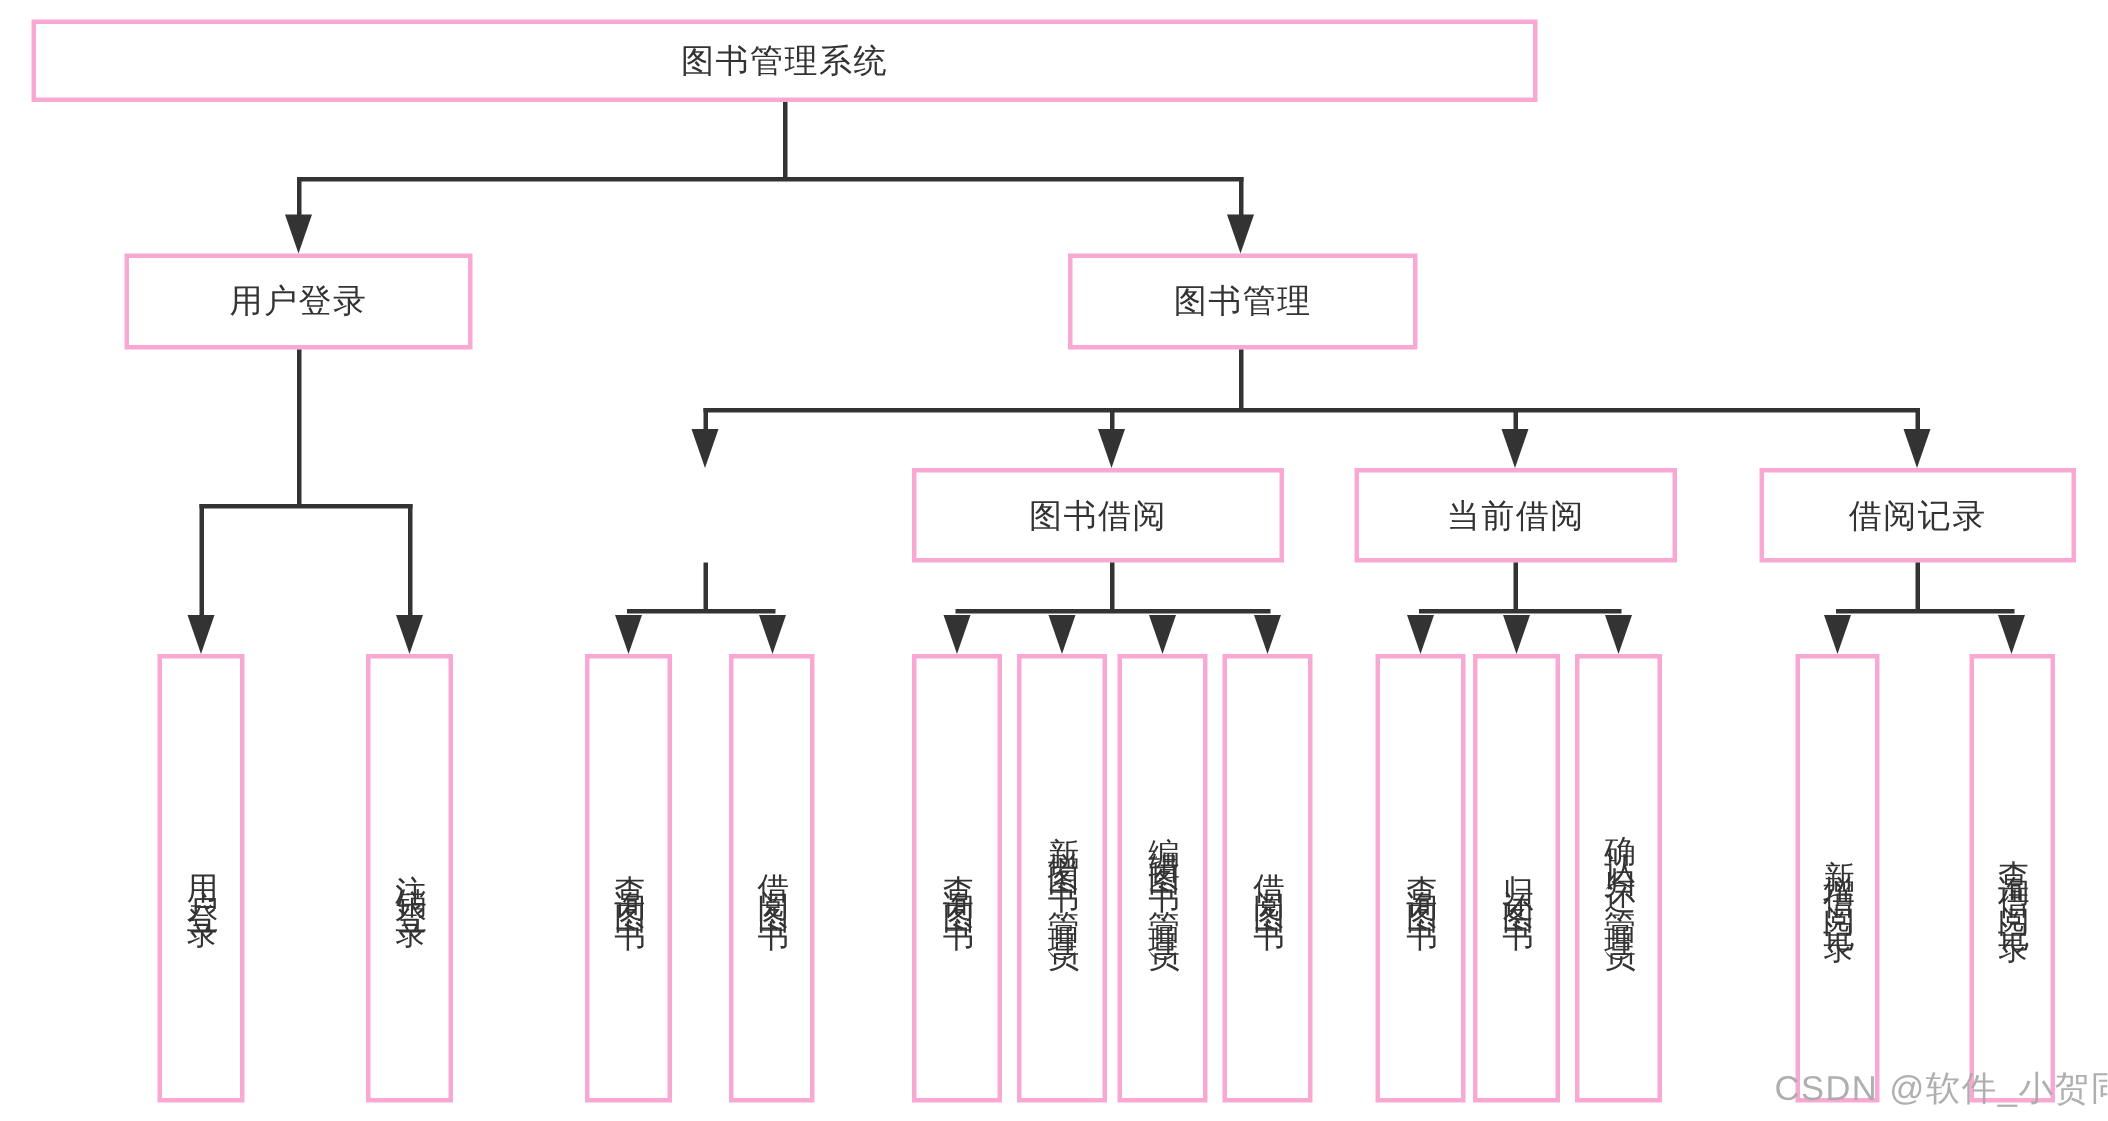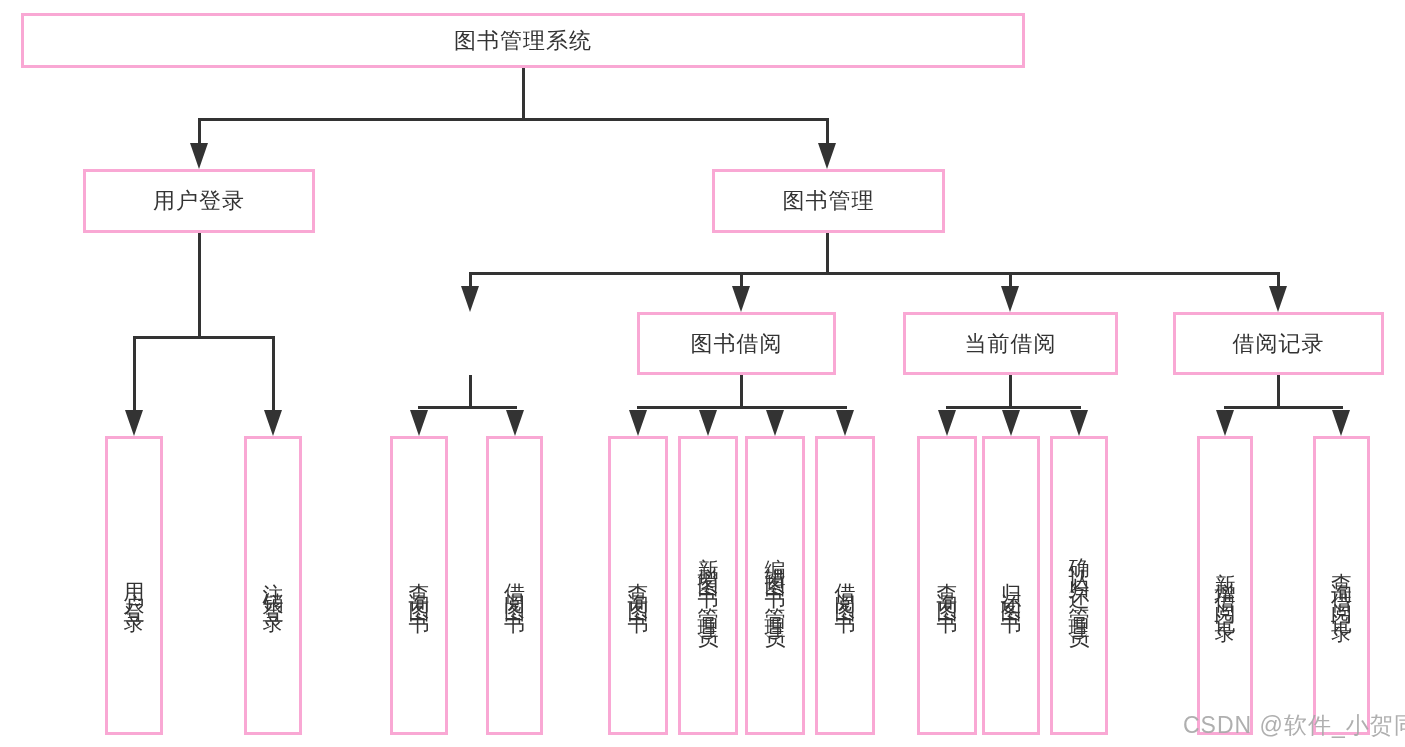--- a/index.html
+++ b/index.html
@@ -55,21 +55,21 @@
 
 <div id="canvas">
 
   <div class="box h-label" style="left:21px; top:13px; width:1004px; height:55px;">图书管理系统</div>
 
   <div class="box h-label" style="left:83px; top:169px; width:232px; height:64px;">用户登录</div>
 
   <div class="box h-label" style="left:712px; top:169px; width:233px; height:64px;">图书管理</div>
 
 
-  <div class="box h-label" style="left:637px; top:312px; width:199px; height:63px;">图书借阅</div>
+  <div class="box h-label" style="left:608px; top:312px; width:248px; height:63px;">图书借阅</div>
 
   <div class="box h-label" style="left:903px; top:312px; width:215px; height:63px;">当前借阅</div>
 
   <div class="box h-label" style="left:1173px; top:312px; width:211px; height:63px;">借阅记录</div>
 
   <div class="box v-box" style="left:105px; top:436px; width:58px; height:299px;">
     <span>用户登录</span>
   </div>
   <div class="box v-box" style="left:244px; top:436px; width:58px; height:299px;">
     <span>注销登录</span>

